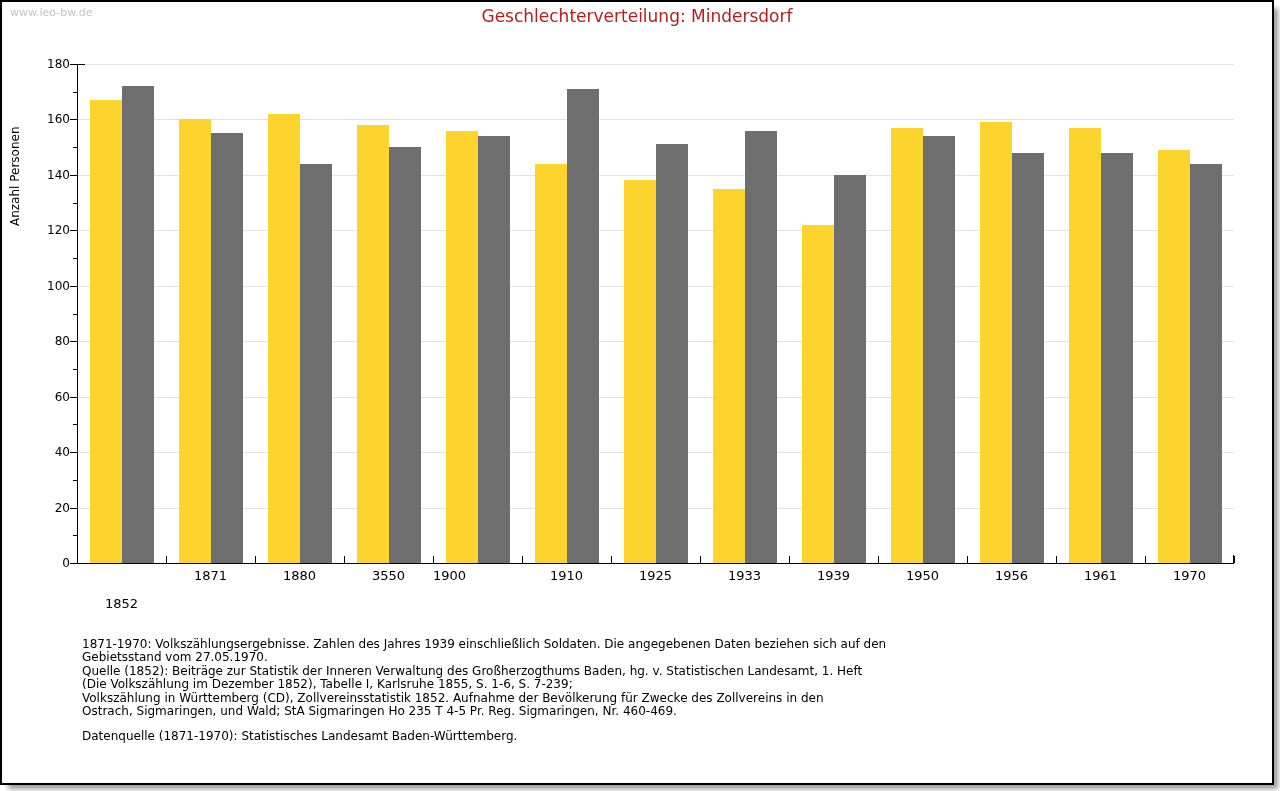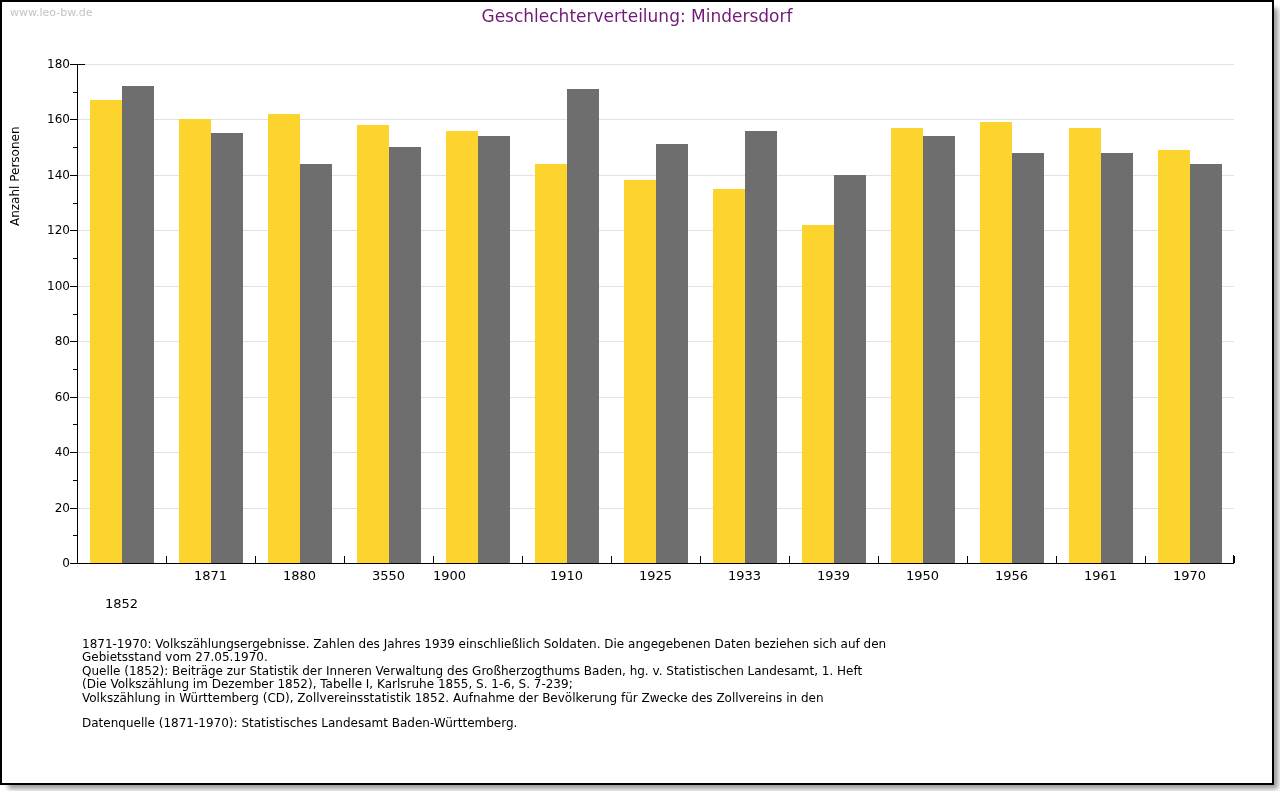--- a/index.html
+++ b/index.html
@@ -1,19 +1,19 @@
 <!DOCTYPE html>
 <html><head>
 <meta charset="utf-8">
 <style>
   html,body{margin:0;padding:0;background:#fff;}
   body{width:1280px;height:791px;position:relative;font-family:"DejaVu Sans","Liberation Sans",sans-serif;color:#000;overflow:hidden;}
   #frame{position:absolute;left:0;top:0;width:1270px;height:781px;border:2px solid #000;background:#fff;box-shadow:6px 6px 5px -2px #9a9a9a;}
   #watermark{position:absolute;left:8px;top:4px;font-size:11px;color:#c3c3c3;}
-  #title{position:absolute;left:0;top:4px;width:100%;text-align:center;font-size:17px;color:#701a75;}
+  #title{position:absolute;left:0;top:4px;width:100%;text-align:center;font-size:17px;color:#b91c1c;}
   #chart-area{position:absolute;left:0;top:0;width:1270px;height:600px;}
   #y-axis-title{position:absolute;left:6px;top:64px;height:160px;font-size:12px;writing-mode:vertical-rl;transform:rotate(180deg);}
   #legend{position:absolute;left:78px;top:602px;width:208px;height:19px;border:1px solid #000;display:flex;align-items:center;background:#fff;}
   .legend-swatch{width:12px;height:12px;border:1px solid #000;flex:0 0 auto;}
   .legend-label{font-size:13px;margin-left:12px;}
   #legend .first{margin-left:9px;}
   #legend .second{margin-left:26px;}
   #footnotes{position:absolute;left:80px;top:636px;font-size:12px;line-height:13.4px;white-space:nowrap;}
   #datasource{margin-top:12px;}
 </style>
@@ -124,15 +124,16 @@
       <div style="position: absolute; left: 1231px; top: 553px; width: 1px; height: 8px; background: rgb(0, 0, 0);"></div>
     </div>
 
 
   <div id="footnotes">
     <div>1871-1970: Volkszählungsergebnisse. Zahlen des Jahres 1939 einschließlich Soldaten. Die angegebenen Daten beziehen sich auf den</div>
     <div>Gebietsstand vom 27.05.1970.</div>
     <div>Quelle (1852): Beiträge zur Statistik der Inneren Verwaltung des Großherzogthums Baden, hg. v. Statistischen Landesamt, 1. Heft</div>
     <div>(Die Volkszählung im Dezember 1852), Tabelle I, Karlsruhe 1855, S. 1-6, S. 7-239;</div>
     <div>Volkszählung in Württemberg (CD), Zollvereinsstatistik 1852. Aufnahme der Bevölkerung für Zwecke des Zollvereins in den</div>
+    <div>Ostrach, Sigmaringen, und Wald; StA Sigmaringen Ho 235 T 4-5 Pr. Reg. Sigmaringen, Nr. 460-469.</div>
     <div id="datasource">Datenquelle (1871-1970): Statistisches Landesamt Baden-Württemberg.</div>
   </div>
 </div>
 
 </body></html>

